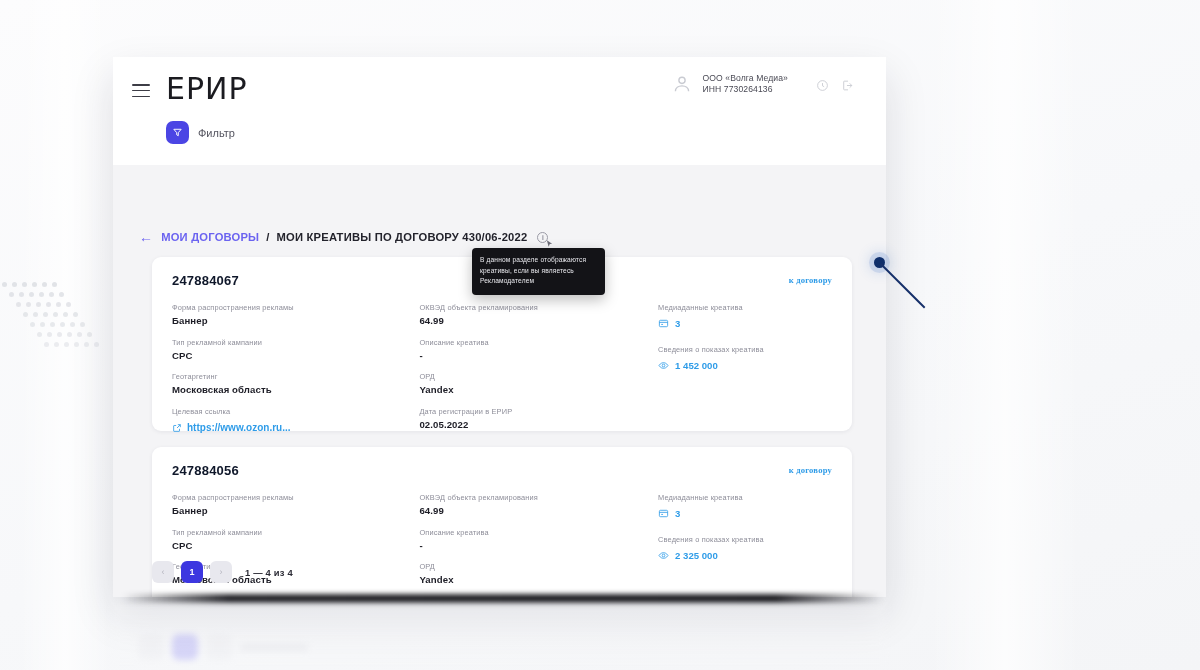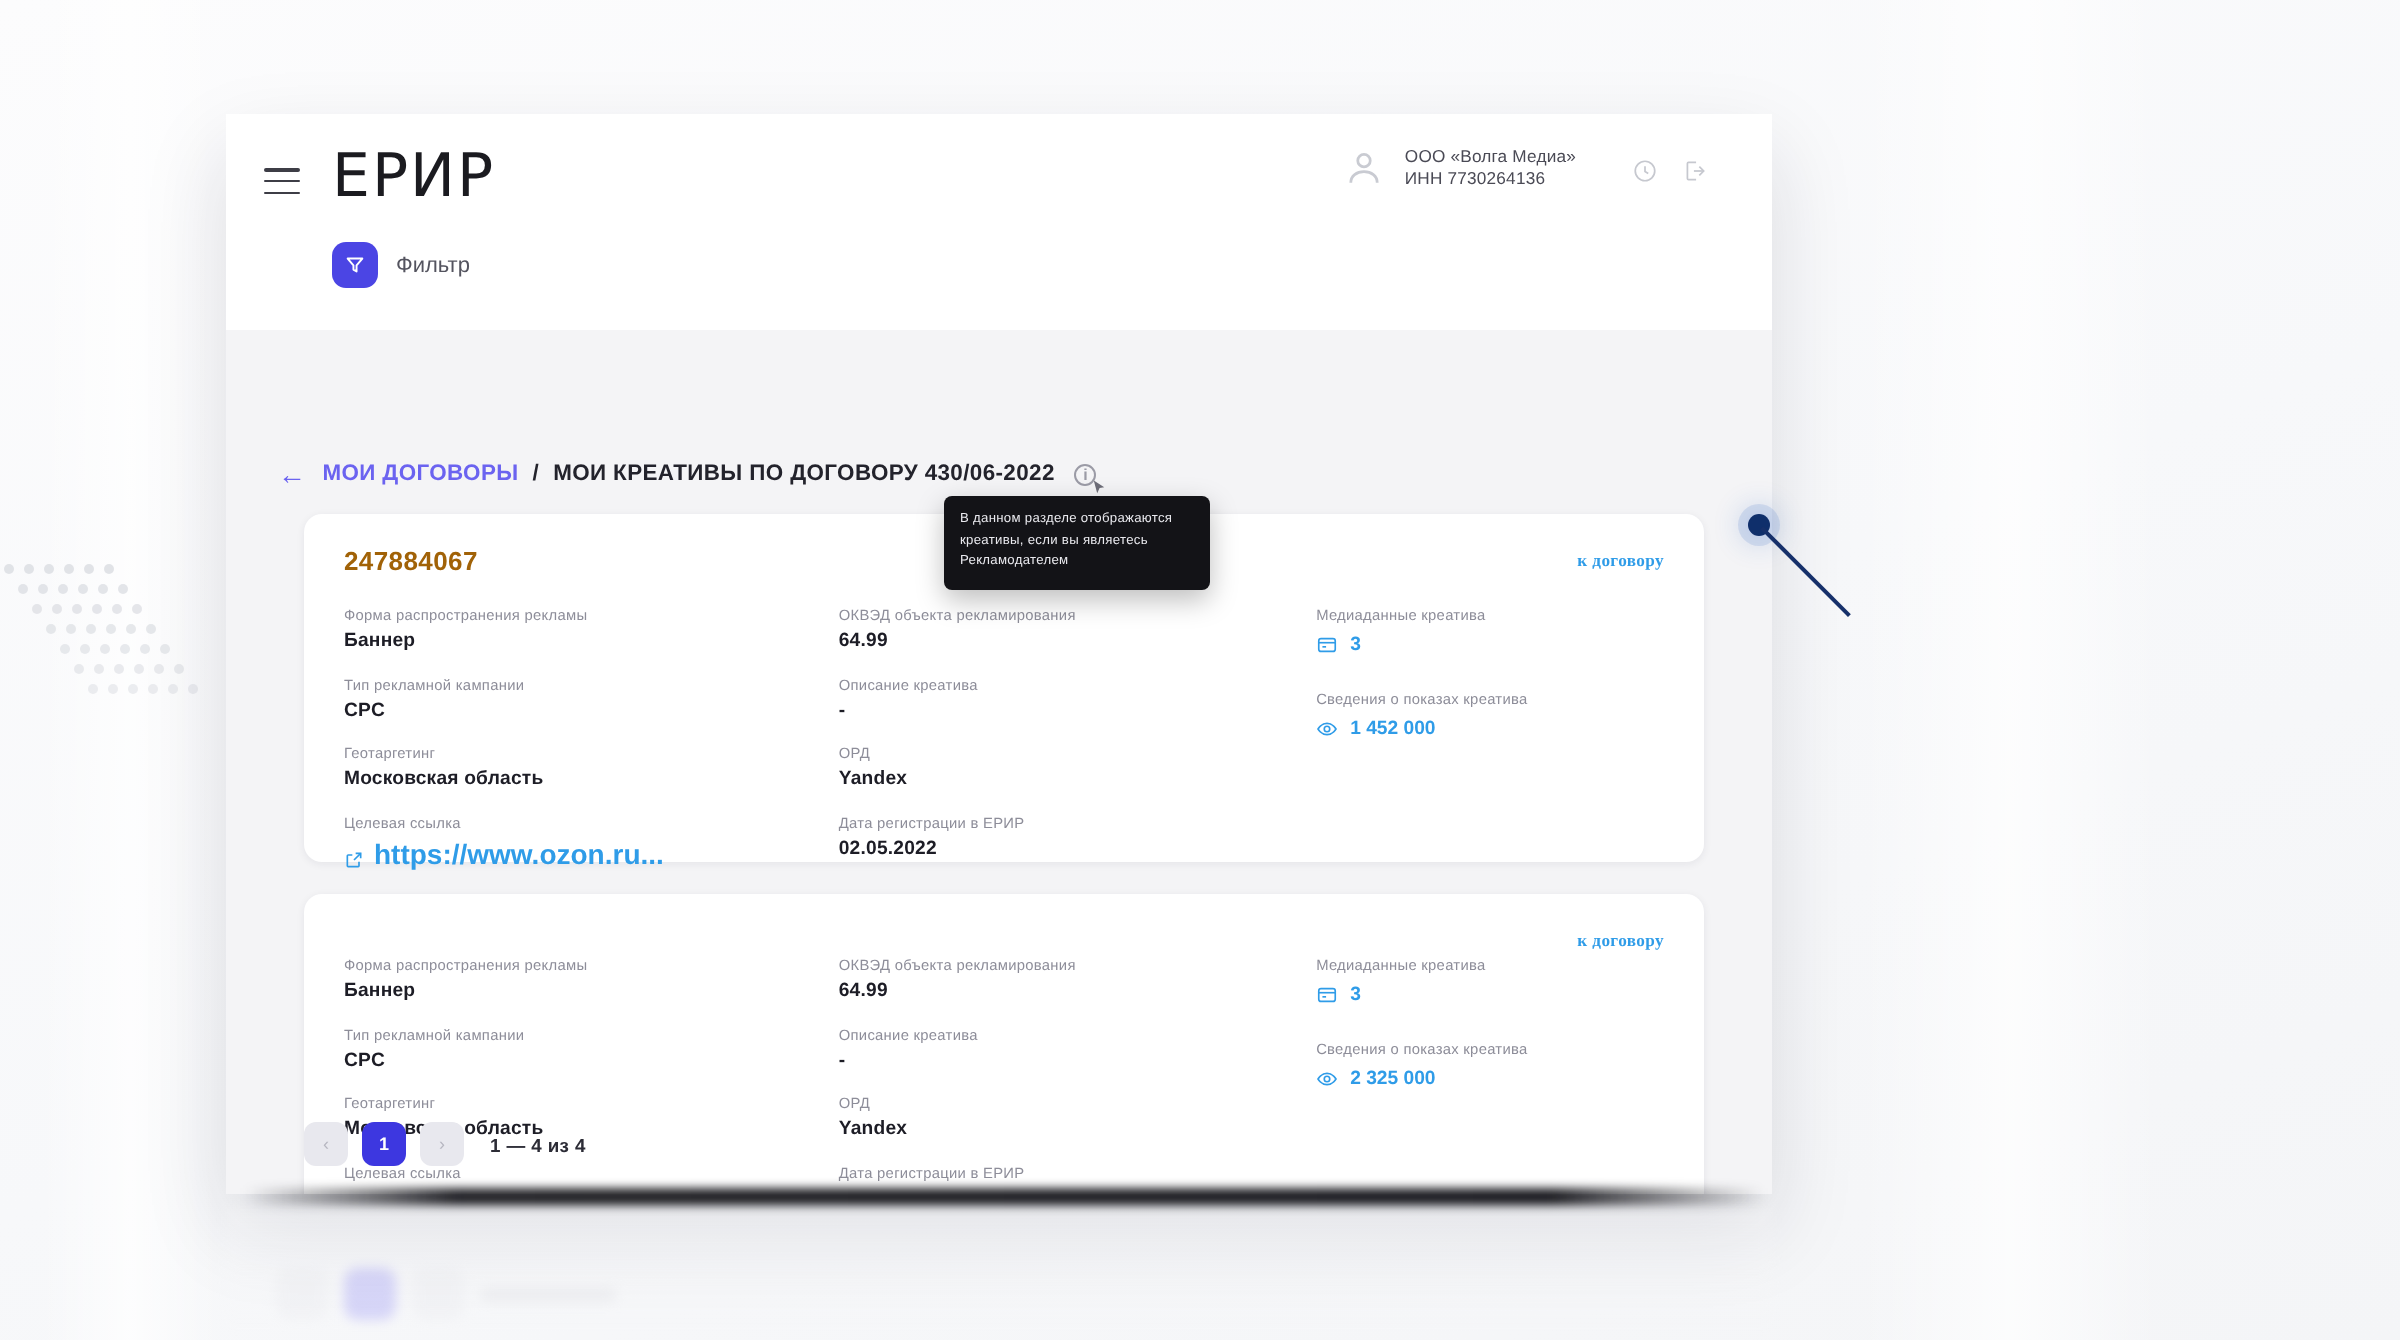--- a/index.html
+++ b/index.html
@@ -152,37 +152,37 @@
   .card {
     position: relative;
     background: #ffffff;
     border-radius: 9px;
     padding: 16px 20px 18px 20px;
     margin-bottom: 16px;
     box-shadow: 0 1px 4px rgba(30,35,60,.07);
     height: 174px;
   }
   .card-id {
-    font-size: 13px; font-weight: 700; color: #a16207; letter-spacing: .2px;
+    font-size: 13px; font-weight: 700; color: #0f172a; letter-spacing: .2px;
   }
   .to-contract {
     position: absolute; right: 20px; top: 18px;
     font-size: 8.6px; font-weight: 700; color: #2f9ce8;
     cursor: pointer; letter-spacing: .2px; font-family: Liberation Serif, serif;
   }
   .card-cols { display: flex; margin-top: 15px; }
   .col { }
   .col.c1 { width: 256px; }
   .col.c2 { width: 247px; }
   .col.c3 { width: 180px; }
   .field { margin-bottom: 11.5px; }
   .f-label { font-size: 7.4px; color: #8d8d99; letter-spacing: .15px; margin-bottom: 3px; }
   .f-value { font-size: 9.6px; font-weight: 700; color: #1d1d26; letter-spacing: .1px; }
   .f-link {
-    font-size: 14px; font-weight: 700; color: #2f9ce8;
+    font-size: 10px; font-weight: 700; color: #2f9ce8;
     display: inline-flex; align-items: flex-end; gap: 5px; cursor: pointer;
   }
   .f-link svg { width: 10px; height: 10px; color: #2f9ce8; }
   .metric { display: inline-flex; align-items: center; gap: 6px; cursor: pointer; }
   .metric svg { width: 11px; height: 11px; color: #2f9ce8; }
   .metric .mval { font-size: 9.6px; font-weight: 700; color: #2f9ce8; }
 
   
   .pager {
     position: absolute; left: 39px; bottom: 14px;
@@ -398,20 +398,21 @@
                     <svg viewBox="0 0 24 24" fill="none" stroke="currentColor" stroke-width="1.8">
                       <path d="M2.2 12S5.8 5.8 12 5.8 21.8 12 21.8 12 18.2 18.2 12 18.2 2.2 12 2.2 12z"></path>
                       <circle cx="12" cy="12" r="3"></circle>
                     </svg>
                     <span class="mval">1 452 000</span>
                   </div></div>
               </div>
             </div>
           </div>
           <div class="card">
+            <div class="card-id">247884056</div>
             <div class="to-contract">к договору</div>
             <div class="card-cols">
               <div class="col c1">
                 <div class="field">
                   <div class="f-label">Форма распространения рекламы</div>
                   <div class="f-value">Баннер</div>
                 </div>
                 <div class="field">
                   <div class="f-label">Тип рекламной кампании</div>
                   <div class="f-value">CPC</div>

